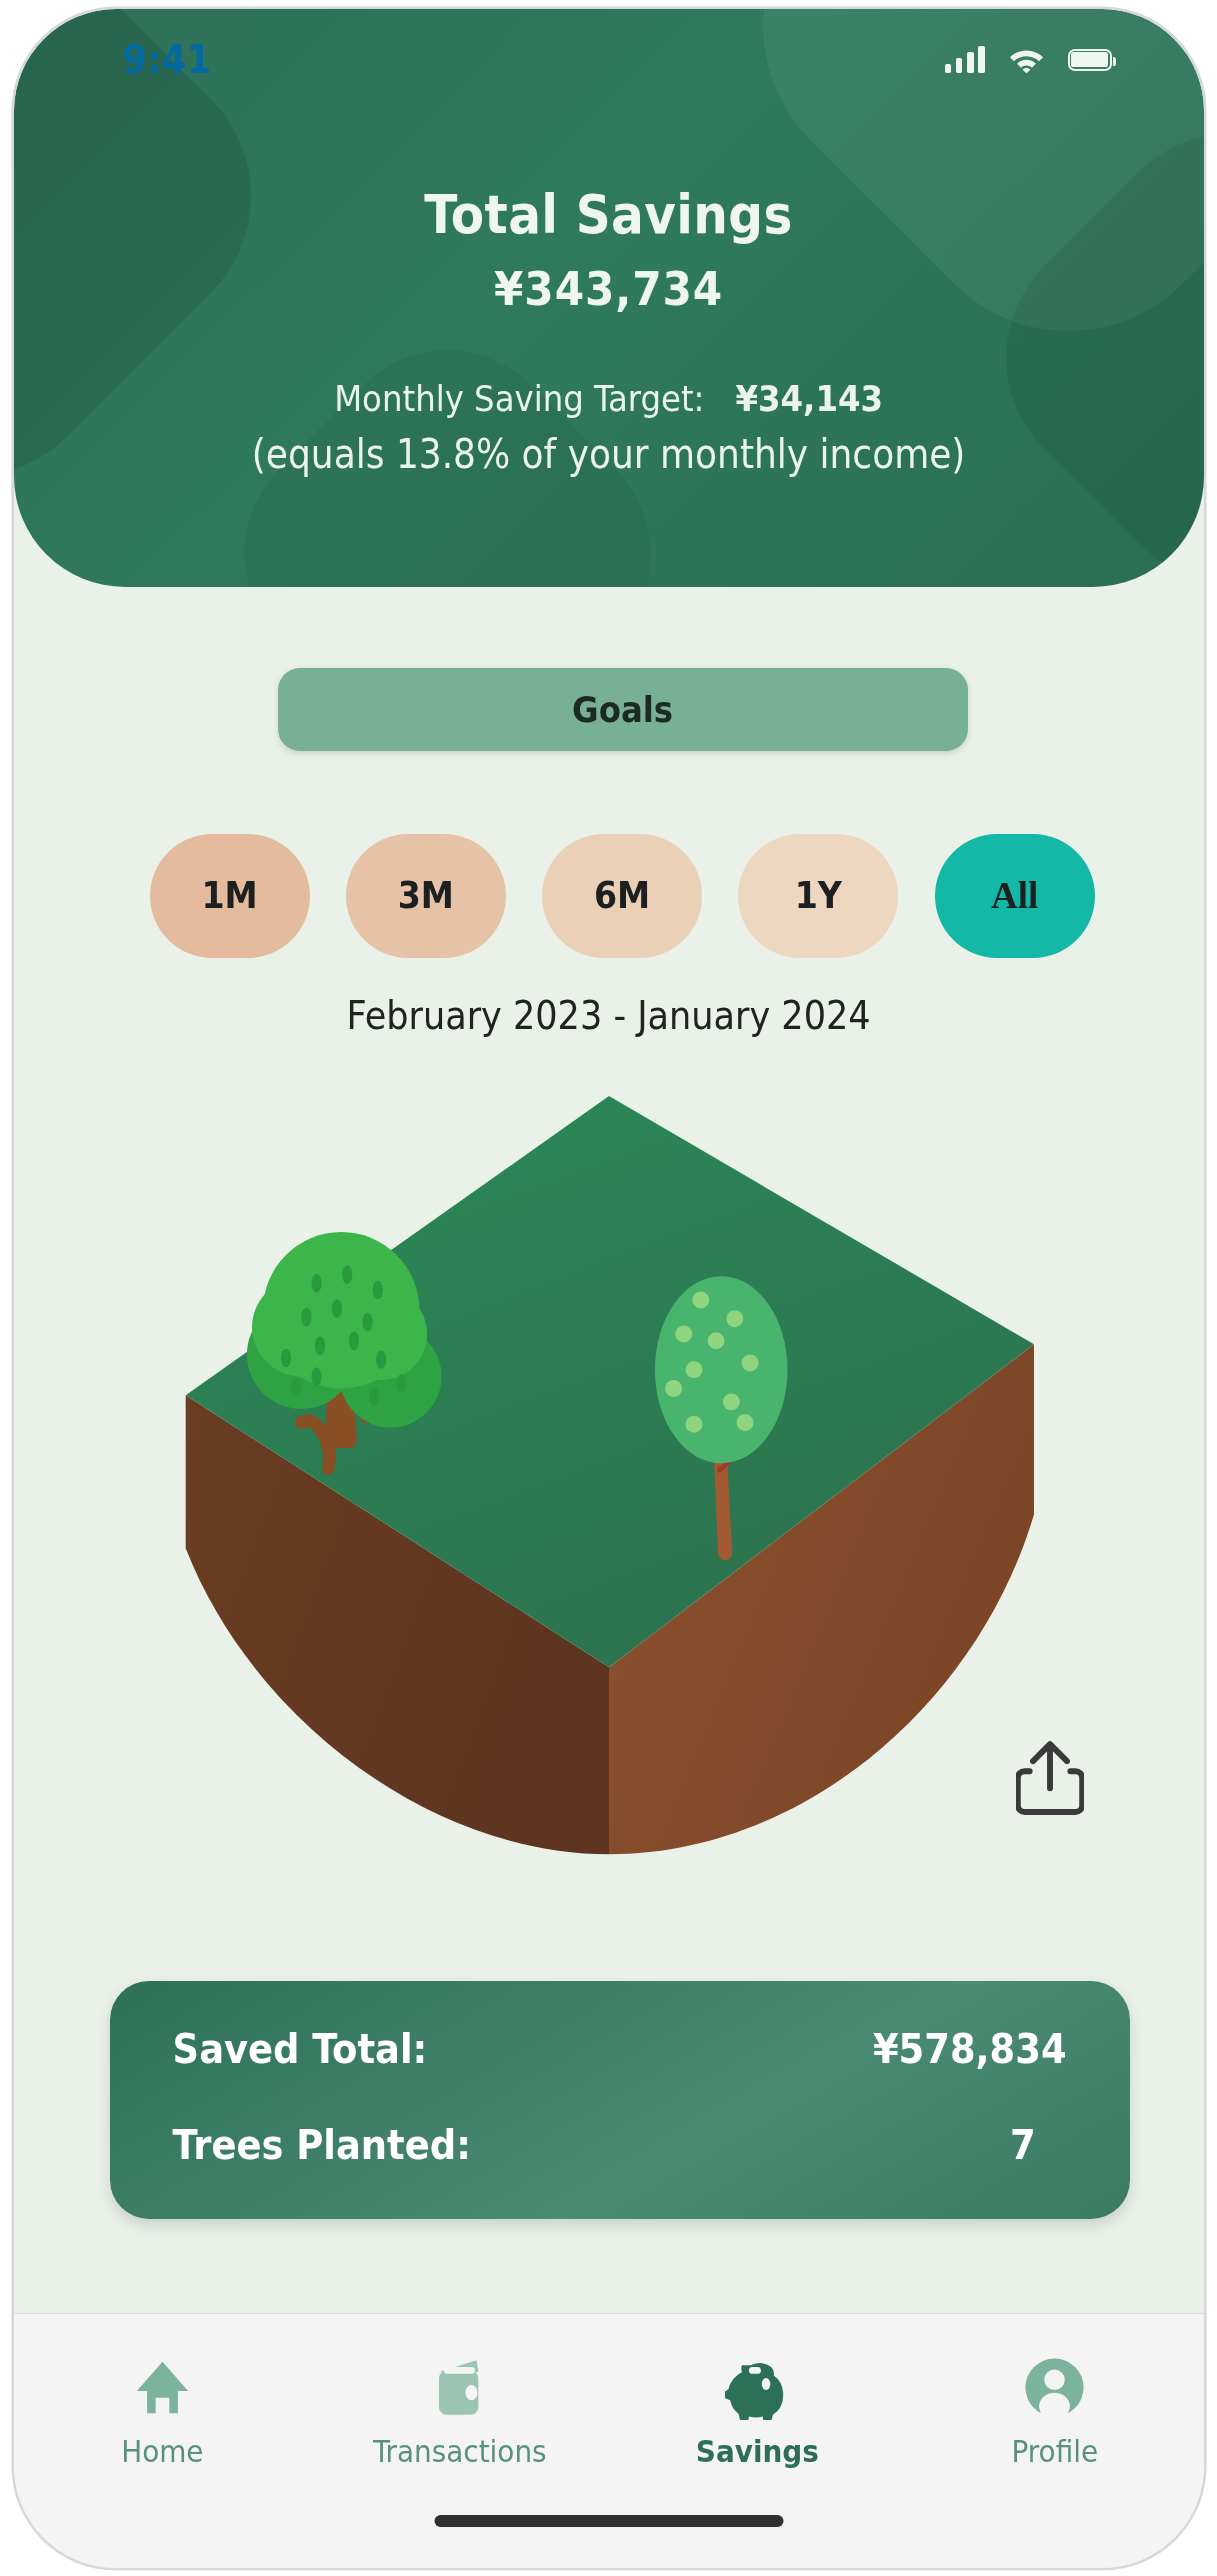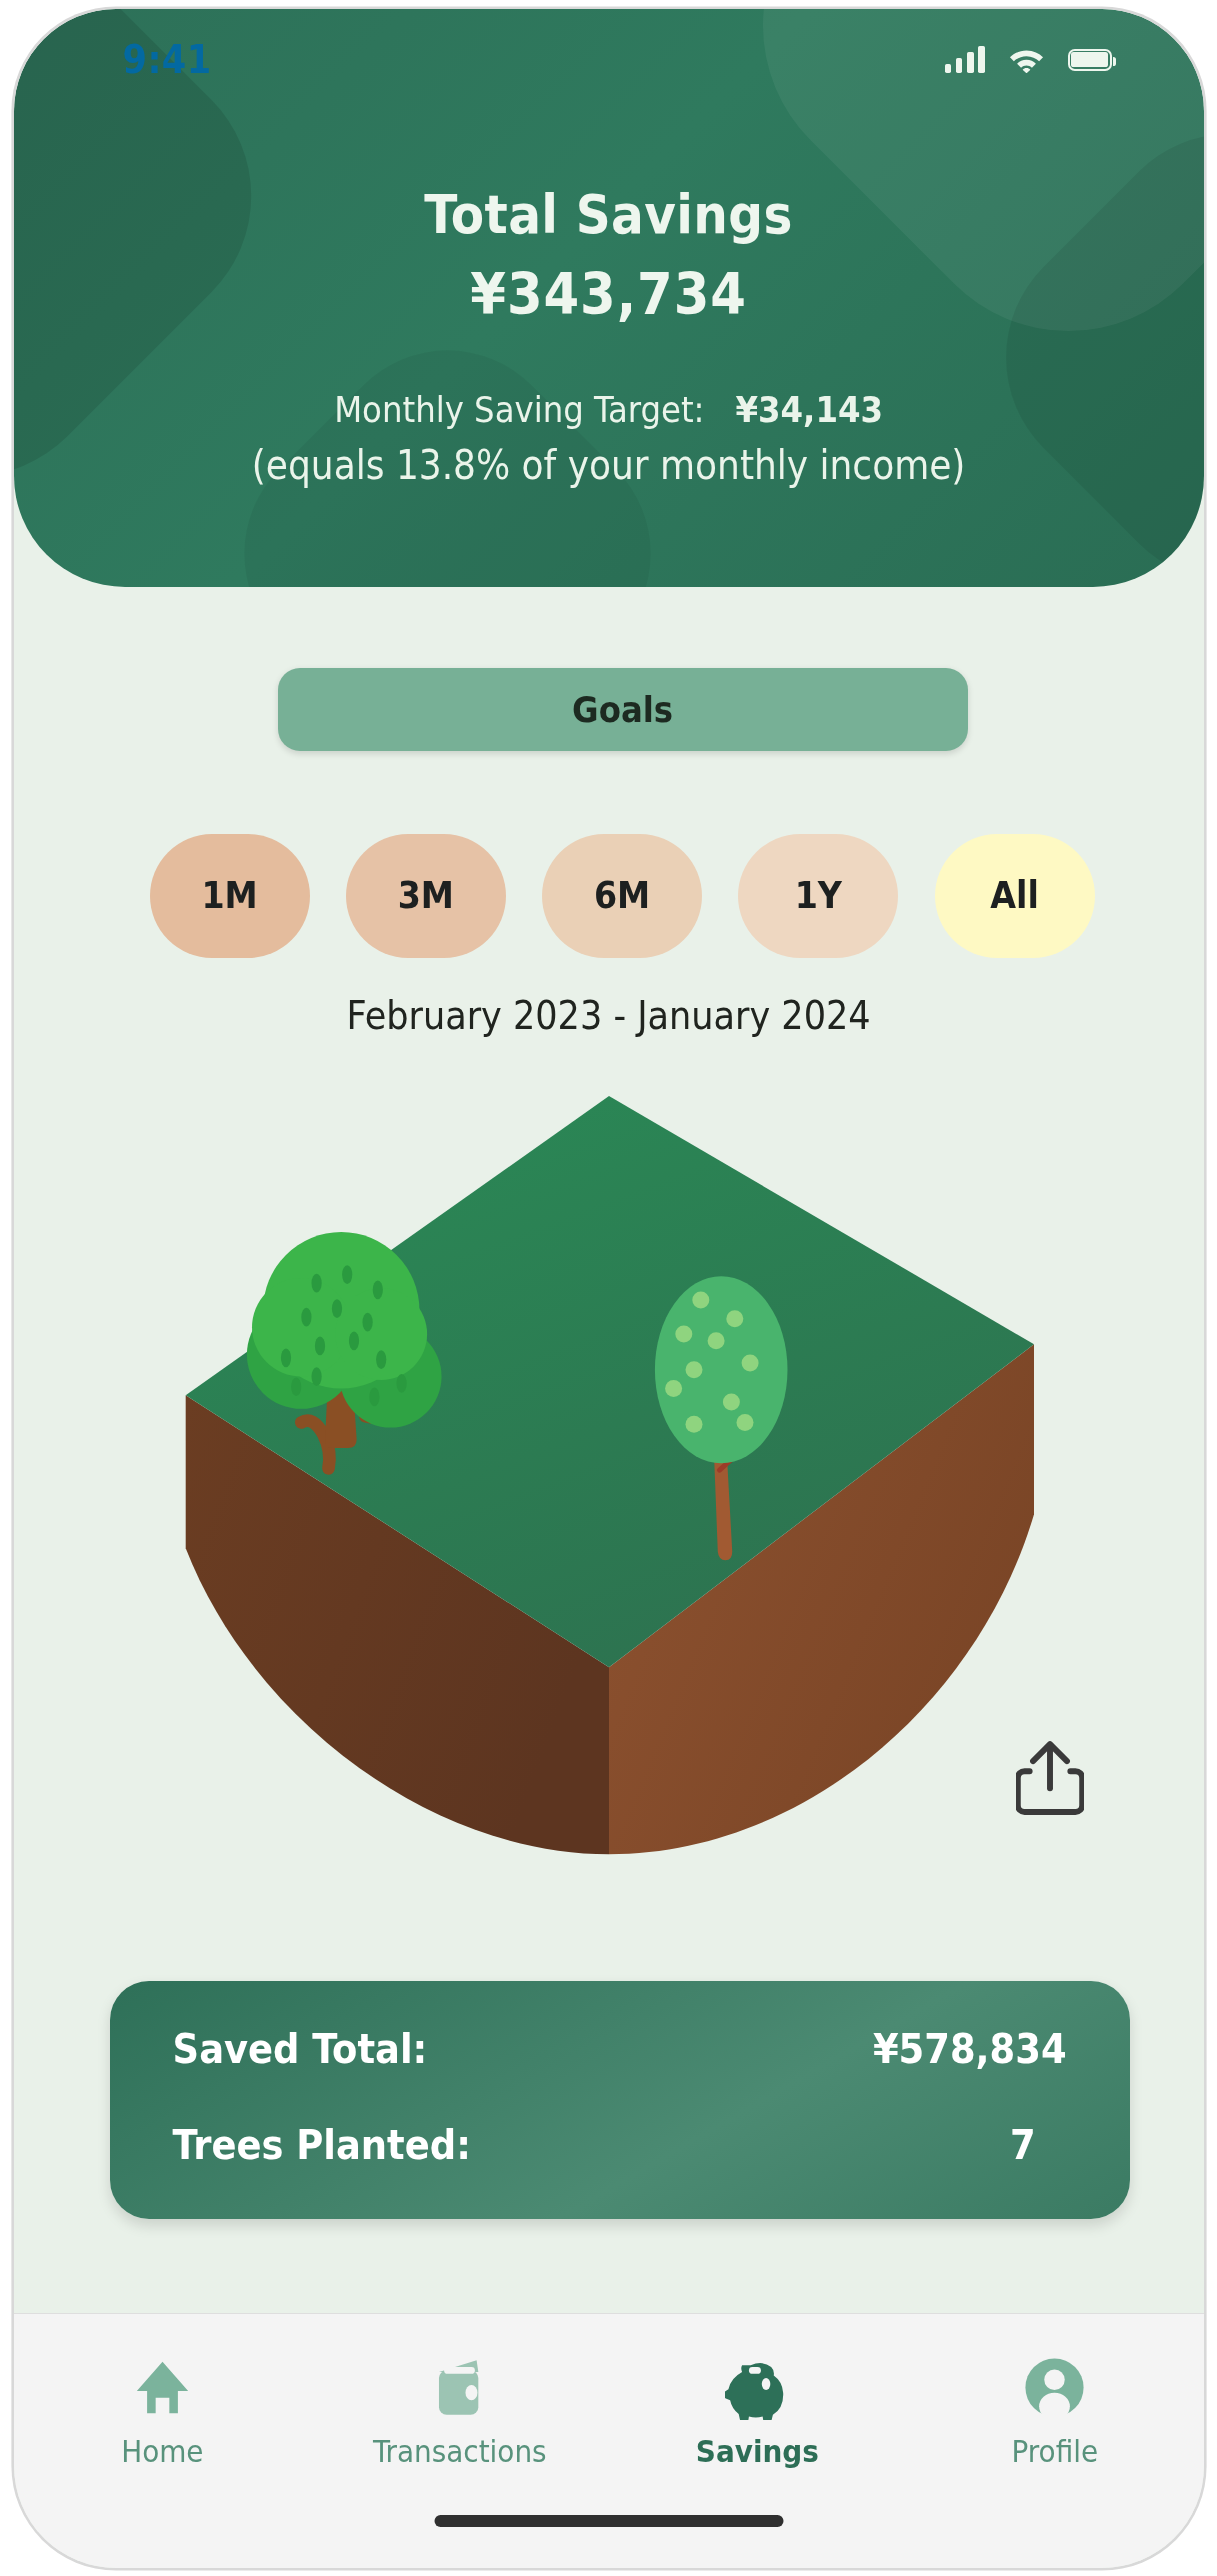--- a/index.html
+++ b/index.html
@@ -82,21 +82,21 @@
     width:3.4px; height:8.5px; background:#eef6ee; border-radius:0 2.6px 2.6px 0;
   }
   .batt b { display:block; width:100%; height:100%; background:#eef6ee; border-radius:2.6px; }
 
   
   #headtext { position:absolute; left:0; top:0; width:100%; z-index:4; text-align:center; }
   #title {
     margin-top:174px; color:#eef6ee; font-size:54px; font-weight:700; letter-spacing:0.4px;
   }
   #amount {
-    margin-top:15.3px; color:#eef6ee; font-size:57px; font-weight:700; letter-spacing:0.9px;
+    margin-top:15.3px; color:#eef6ee; font-size:47px; font-weight:700; letter-spacing:0.9px;
   }
   #targetrow {
     margin-top:62px; color:#eaf4ea; font-size:36px; font-weight:400;
     display:flex; justify-content:center; align-items:baseline; gap:31px;
   }
   #targetrow .val { font-weight:700; }
   #note { margin-top:12px; color:#eaf4ea; font-size:40px; }
 
   
   #segment {
@@ -120,21 +120,21 @@
   }
   .pill {
     width:160px; height:124px; border-radius:65px;
     display:flex; align-items:center; justify-content:center;
     font-size:37px; font-weight:700; color:#1d2020;
     background:#e4bc9d;
   }
   .pill.v2 { background:#e6c2a6; }
   .pill.v3 { background:#ead0b6; }
   .pill.v4 { background:#eed7c1; }
-  .pill.active { background:#fef9c3; }
+  .pill.active { background:#14b8a6;font-family:Liberation Serif, serif; }
 
   
   #daterange {
     position:absolute; left:0; top:984px; width:100%;
     text-align:center; font-size:39px; color:#20241f; font-weight:400;
   }
 
   
   #stage { position:absolute; left:0; top:1063px; width:100%; height:808px; }
   #stage svg { display:block; margin:0 auto; }

